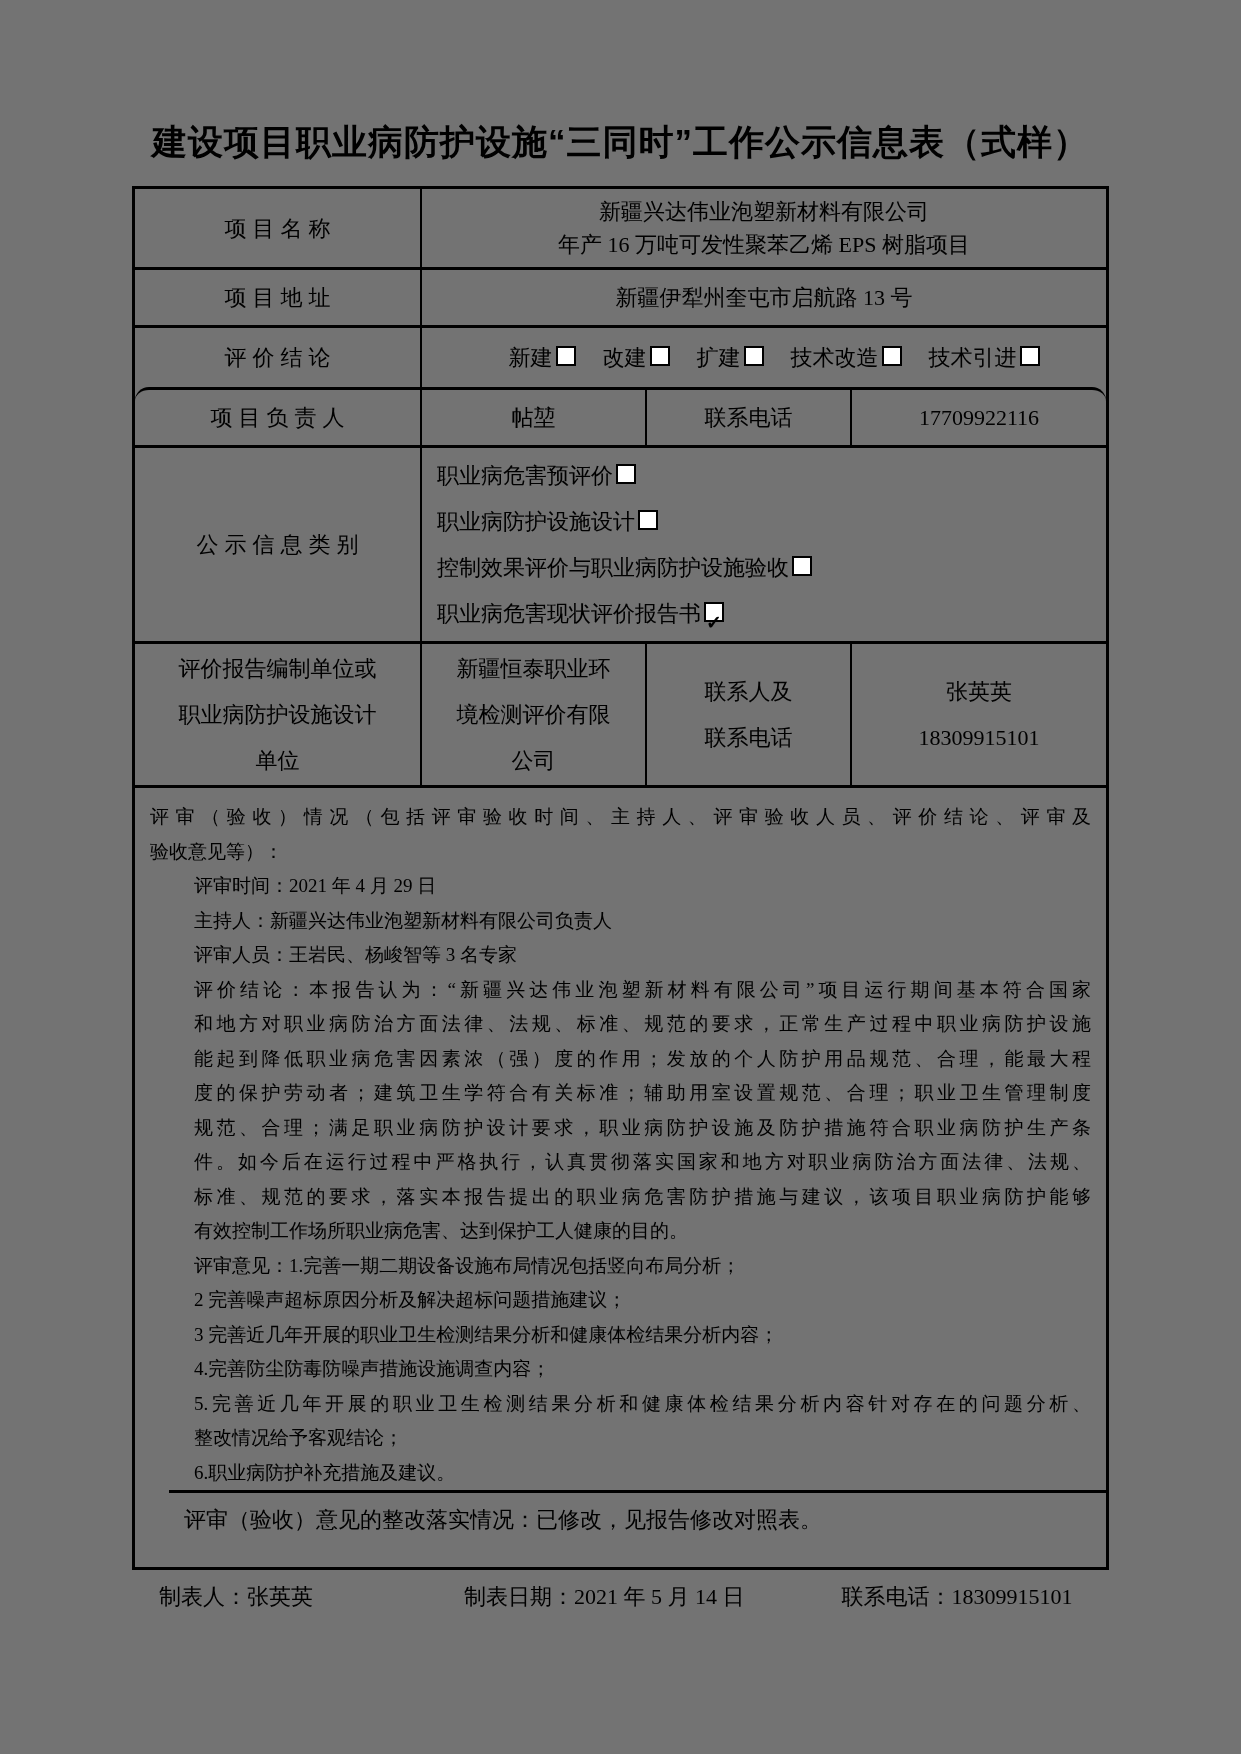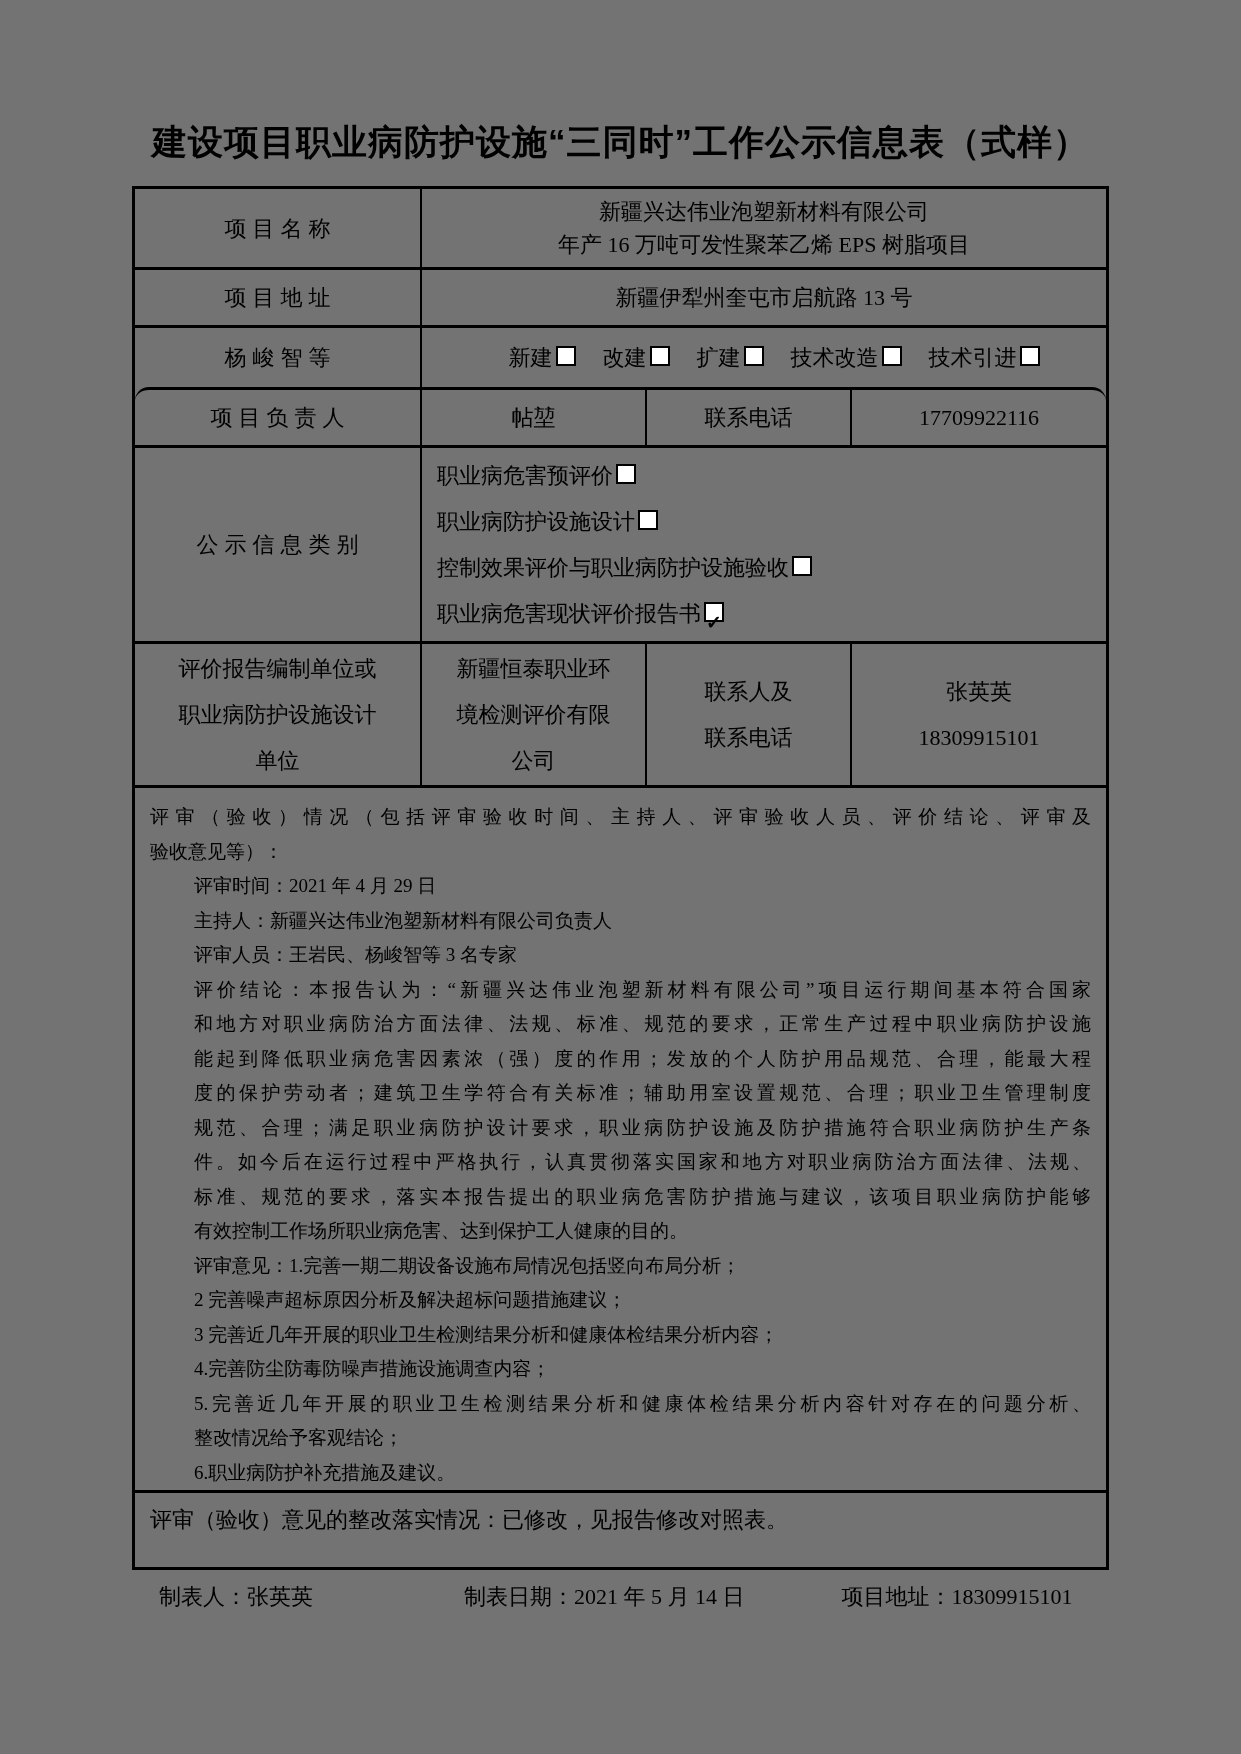--- a/index.html
+++ b/index.html
@@ -42,21 +42,21 @@
   .w-rest { flex:1; }
   .ls { letter-spacing:6px; text-indent:6px; }
 
   .r1 { height:78px; }  .r1 .cell { line-height:33px; }
   .r2 { height:55px; }
   .r3 { height:59px; }
   .r4 { height:55px;border-radius:14px; }
   .r5 { height:193px; }
   .r6 { height:141px; } .r6 .cell { line-height:46px; }
   .r7 { height:702px; }
-  .r8 { height:74px; }
+  .r8 { height:74px;margin-left:34px; }
 
   .opts { flex-direction:row; gap:27px;padding-left:20px; }
   .opt  { white-space:nowrap; }
 
   .cats { align-items:flex-start; padding-left:15px; line-height:46px; }
   .cat  { white-space:nowrap; }
 
   .cbx {
     display:inline-block; width:16px; height:16px;
     border:2px solid #000;
@@ -110,21 +110,21 @@
           <div>年产 16 万吨可发性聚苯乙烯 EPS 树脂项目</div>
         </div>
       </div>
 
       <div class="row r2">
         <div class="cell w-a cfirst ls">项目地址</div>
         <div class="cell w-rest">新疆伊犁州奎屯市启航路 13 号</div>
       </div>
 
       <div class="row r3">
-        <div class="cell w-a cfirst ls">杨峻智等</div>
+        <div class="cell w-a cfirst ls">评价结论</div>
         <div class="cell w-rest opts">
           <span class="opt"><span>新建</span><span class="cbx"></span></span>
           <span class="opt"><span>改建</span><span class="cbx"></span></span>
           <span class="opt"><span>扩建</span><span class="cbx"></span></span>
           <span class="opt"><span>技术改造</span><span class="cbx"></span></span>
           <span class="opt"><span>技术引进</span><span class="cbx"></span></span>
         </div>
       </div>
 
       <div class="row r4">
@@ -192,17 +192,17 @@
 
       <div class="row r8">
         <div class="rect">评审（验收）意见的整改落实情况：已修改，见报告修改对照表。</div>
       </div>
 
     </div>
 
     <div class="footer">
       <span class="seg1"><span>制表人：</span><span>张英英</span></span>
       <span class="seg2"><span>制表日期：</span><span>2021 年 5 月 14 日</span></span>
-      <span class="seg3"><span>项目地址：</span><span>18309915101</span></span>
+      <span class="seg3"><span>联系电话：</span><span>18309915101</span></span>
     </div>
 
   </div>
 </div>
 
 </body></html>

